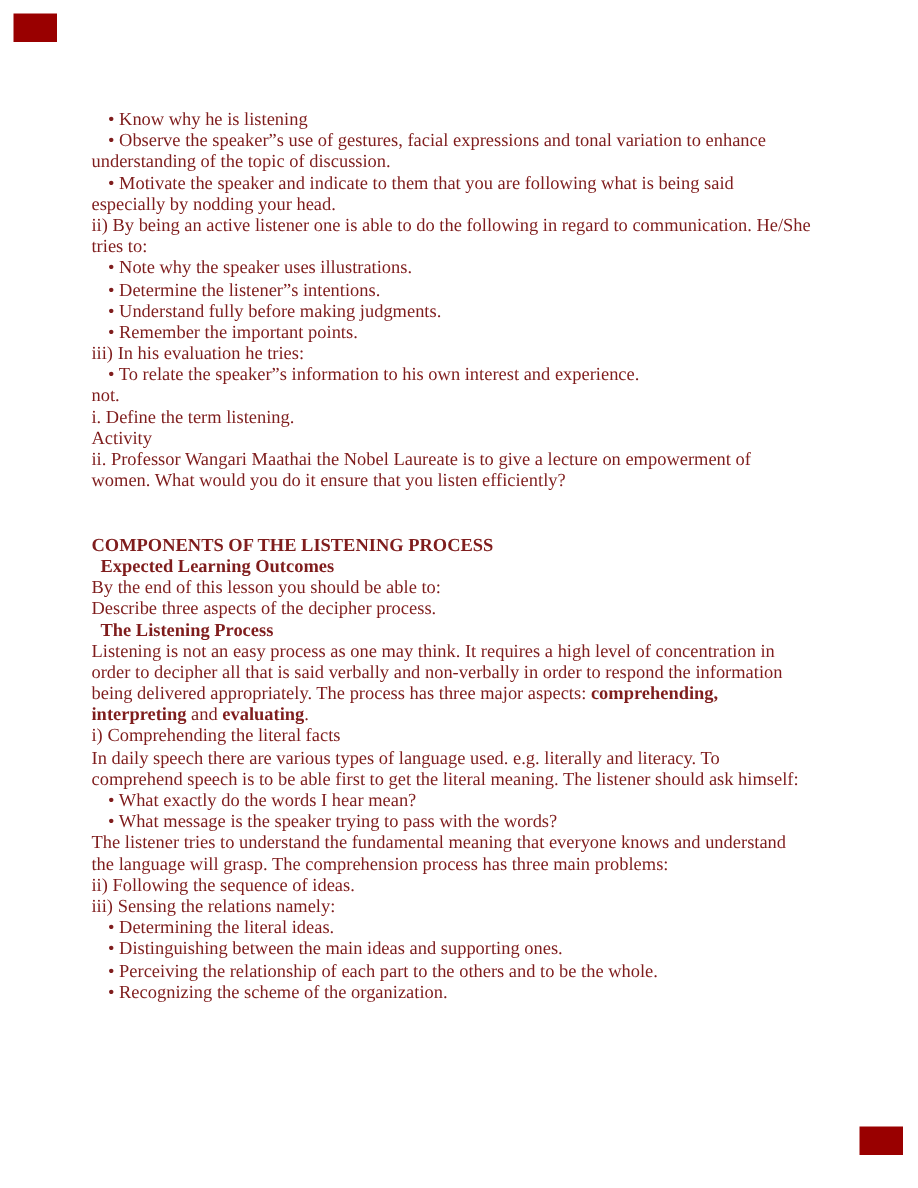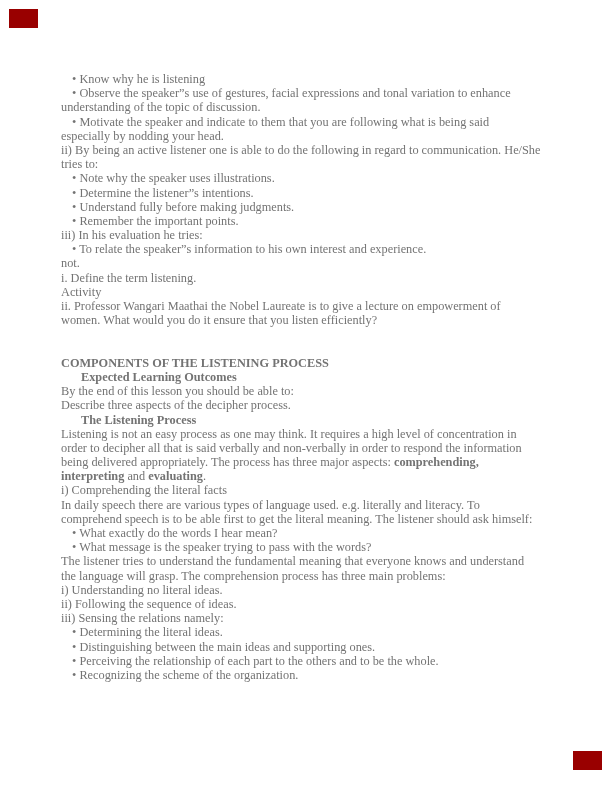--- a/index.html
+++ b/index.html
@@ -29,30 +29,30 @@
     width: 500px;
     font-size: 12.3px;
     line-height: 14.2px;
     color: #141414;
   }
   .line {
     white-space: pre;
     height: 14.2px;
   }
   .line.bullet { margin-left: 11px; }
-  .line.indent { margin-left: 20px; }
+  .line.indent { margin-left: 6px; }
   .line b, .line .b { font-weight: 700; }
 </style>
 </head>
 <body>
 
 <div class="page">
   <div class="corner-marker tl" style="background: rgb(153, 0, 0);"></div>
   <div class="corner-marker br" style="background: rgb(153, 0, 0);"></div>
-  <div class="textblock" style="color: #737373;">
+  <div class="textblock" style="color: #7f1d1d;">
       <div class="line bullet"><span>• Know why he is listening</span></div>
       <div class="line bullet"><span>• Observe the speaker”s use of gestures, facial expressions and tonal variation to enhance</span></div>
       <div class="line"><span>understanding of the topic of discussion.</span></div>
       <div class="line bullet"><span>• Motivate the speaker and indicate to them that you are following what is being said</span></div>
       <div class="line"><span>especially by nodding your head.</span></div>
       <div class="line"><span>ii) By being an active listener one is able to do the following in regard to communication. He/She</span></div>
       <div class="line"><span>tries to:</span></div>
       <div class="line bullet"><span>• Note why the speaker uses illustrations.</span></div>
       <div class="line bullet"><span>• Determine the listener”s intentions.</span></div>
       <div class="line bullet"><span>• Understand fully before making judgments.</span></div>
@@ -75,21 +75,20 @@
       <div class="line"><span>order to decipher all that is said verbally and non-verbally in order to respond the information</span></div>
       <div class="line"><span>being delivered appropriately. The process has three major aspects: </span><b>comprehending,</b></div>
       <div class="line"><b>interpreting</b><span> and </span><b>evaluating</b><span>.</span></div>
       <div class="line"><span>i) Comprehending the literal facts</span></div>
       <div class="line"><span>In daily speech there are various types of language used. e.g. literally and literacy. To</span></div>
       <div class="line"><span>comprehend speech is to be able first to get the literal meaning. The listener should ask himself:</span></div>
       <div class="line bullet"><span>• What exactly do the words I hear mean?</span></div>
       <div class="line bullet"><span>• What message is the speaker trying to pass with the words?</span></div>
       <div class="line"><span>The listener tries to understand the fundamental meaning that everyone knows and understand</span></div>
       <div class="line"><span>the language will grasp. The comprehension process has three main problems:</span></div>
-      <div class="line"><span>i) Understanding no literal ideas.</span></div>
       <div class="line"><span>ii) Following the sequence of ideas.</span></div>
       <div class="line"><span>iii) Sensing the relations namely:</span></div>
       <div class="line bullet"><span>• Determining the literal ideas.</span></div>
       <div class="line bullet"><span>• Distinguishing between the main ideas and supporting ones.</span></div>
       <div class="line bullet"><span>• Perceiving the relationship of each part to the others and to be the whole.</span></div>
       <div class="line bullet"><span>• Recognizing the scheme of the organization.</span></div>
     </div>
 </div>
 
 </body></html>

